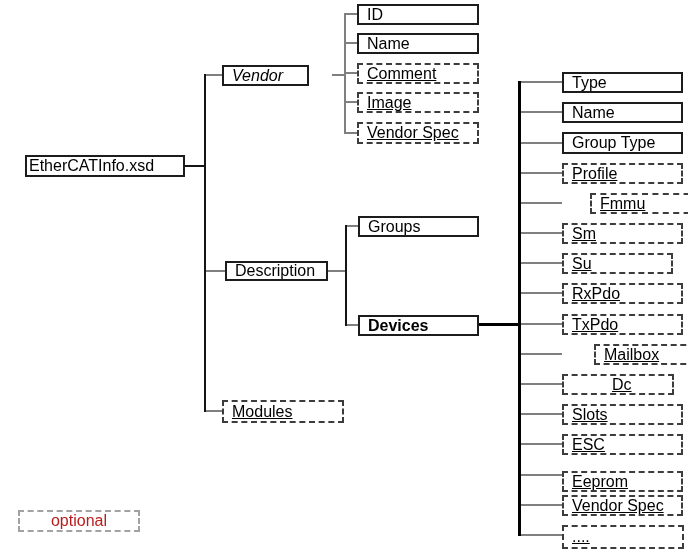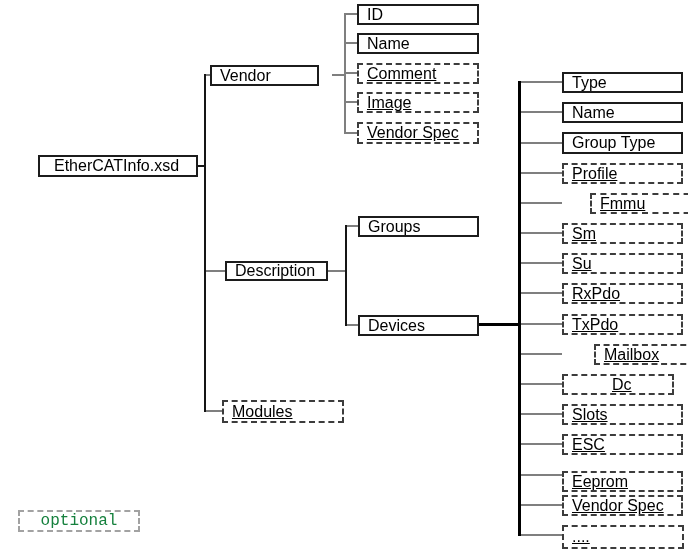--- a/index.html
+++ b/index.html
@@ -35,24 +35,23 @@
     text-decoration: underline;
   }
   .node.legend-solid {
     border: 2px solid #a2a2a2;
     color: #8f8f8f;
     justify-content: center;
     padding-left: 0;
   }
   .node.legend-dashed {
     border: 2px dashed #a2a2a2;
-    color: #15803d;
+    color: #b91c1c;
     justify-content: center;
     padding-left: 0;
-    font-family: Liberation Mono, monospace;
   }
   .line {
     position: absolute;
   }
 </style>
 </head>
 <body>
 
 <div id="stage">
     <div class="line" style="left: 185px; top: 165px; width: 20px; height: 2px; background: rgb(21, 21, 21);"></div>
@@ -82,38 +81,38 @@
     <div class="line" style="left: 521px; top: 262px; width: 41px; height: 2px; background: rgb(127, 127, 127);"></div>
     <div class="line" style="left: 521px; top: 292px; width: 41px; height: 2px; background: rgb(127, 127, 127);"></div>
     <div class="line" style="left: 521px; top: 323px; width: 41px; height: 2px; background: rgb(127, 127, 127);"></div>
     <div class="line" style="left: 521px; top: 353px; width: 41px; height: 2px; background: rgb(127, 127, 127);"></div>
     <div class="line" style="left: 521px; top: 383px; width: 41px; height: 2px; background: rgb(127, 127, 127);"></div>
     <div class="line" style="left: 521px; top: 413px; width: 41px; height: 2px; background: rgb(127, 127, 127);"></div>
     <div class="line" style="left: 521px; top: 443px; width: 41px; height: 2px; background: rgb(127, 127, 127);"></div>
     <div class="line" style="left: 521px; top: 474px; width: 41px; height: 2px; background: rgb(127, 127, 127);"></div>
     <div class="line" style="left: 521px; top: 504px; width: 41px; height: 2px; background: rgb(127, 127, 127);"></div>
     <div class="line" style="left: 521px; top: 534px; width: 41px; height: 2px; background: rgb(127, 127, 127);"></div>
-    <div class="node mandatory" style="left: 25px; top: 155px; width: 160px; height: 22px; padding-left: 14px; margin-left: 13px;">EtherCATInfo.xsd</div>
-    <div class="node mandatory" style="left: 210px; top: 65px; width: 109px; height: 21px;">Vendor</div>
+    <div class="node mandatory" style="left: 25px; top: 155px; width: 160px; height: 22px; padding-left: 2px;">EtherCATInfo.xsd</div>
+    <div class="node mandatory" style="left: 222px; top: 65px; width: 87px; height: 21px; font-style: italic;">Vendor</div>
     <div class="node mandatory" style="left: 357px; top: 4px; width: 122px; height: 21px;">ID</div>
     <div class="node mandatory" style="left: 357px; top: 33px; width: 122px; height: 21px;">Name</div>
     <div class="node optional" style="left: 357px; top: 63px; width: 122px; height: 21px;">Comment</div>
     <div class="node optional" style="left: 357px; top: 92px; width: 122px; height: 21px; text-align: right;">Image</div>
     <div class="node optional" style="left: 357px; top: 122px; width: 122px; height: 22px;">Vendor Spec</div>
     <div class="node mandatory" style="left: 225px; top: 261px; width: 103px; height: 20px;">Description</div>
     <div class="node mandatory" style="left: 358px; top: 216px; width: 121px; height: 21px;">Groups</div>
-    <div class="node mandatory" style="left: 358px; top: 315px; width: 121px; height: 21px;">Devices</div>
+    <div class="node mandatory" style="left: 358px; top: 315px; width: 121px; height: 21px; font-weight: bold;">Devices</div>
     <div class="node optional" style="left: 222px; top: 400px; width: 122px; height: 23px;">Modules</div>
     <div class="node mandatory" style="left: 562px; top: 72px; width: 121px; height: 21px;">Type</div>
     <div class="node mandatory" style="left: 562px; top: 102px; width: 121px; height: 21px;">Name</div>
     <div class="node mandatory" style="left: 562px; top: 132px; width: 121px; height: 22px;">Group Type</div>
     <div class="node optional" style="left: 562px; top: 163px; width: 121px; height: 21px;">Profile</div>
     <div class="node optional" style="left: 590px; top: 193px; width: 110px; height: 21px;">Fmmu</div>
     <div class="node optional" style="left: 562px; top: 223px; width: 121px; height: 21px;">Sm</div>
-    <div class="node optional" style="left: 562px; top: 253px; width: 121px; height: 21px; text-align: right;">Su</div>
+    <div class="node optional" style="left: 562px; top: 253px; width: 111px; height: 21px; text-align: right;">Su</div>
     <div class="node optional" style="left: 562px; top: 283px; width: 121px; height: 21px;">RxPdo</div>
     <div class="node optional" style="left: 562px; top: 314px; width: 121px; height: 21px;">TxPdo</div>
     <div class="node optional" style="left: 562px; top: 344px; width: 121px; height: 21px; margin-left: 32px;">Mailbox</div>
     <div class="node optional" style="left: 562px; top: 374px; width: 112px; height: 21px; padding-left: 48px;">Dc</div>
     <div class="node optional" style="left: 562px; top: 404px; width: 121px; height: 21px;">Slots</div>
     <div class="node optional" style="left: 562px; top: 434px; width: 121px; height: 21px;">ESC</div>
     <div class="node optional" style="left: 562px; top: 471px; width: 121px; height: 21px;">Eeprom</div>
     <div class="node optional" style="left: 562px; top: 495px; width: 121px; height: 21px;">Vendor Spec</div>
     <div class="node optional" style="left: 562px; top: 525px; width: 122px; height: 24px;">....</div>
     <div class="node legend-dashed" style="left: 18px; top: 510px; width: 122px; height: 22px;">optional</div>

